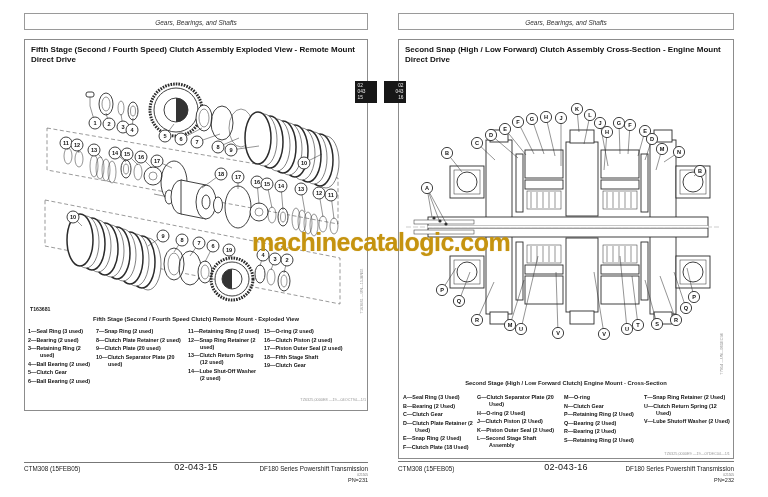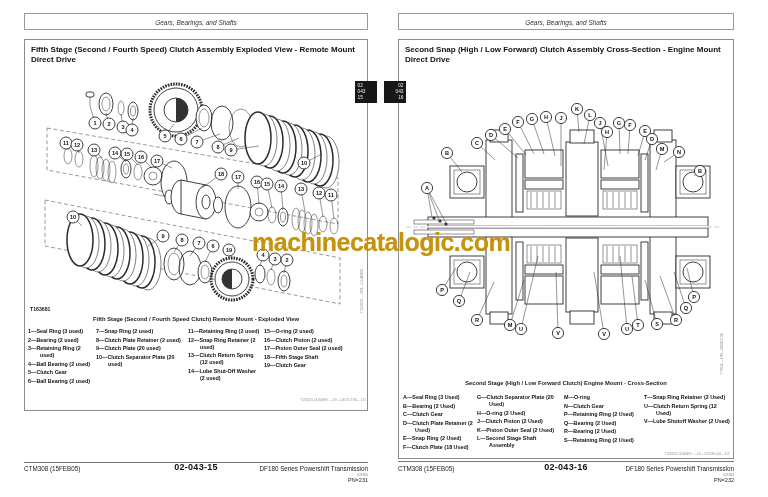--- a/index.html
+++ b/index.html
@@ -17,21 +17,21 @@
   .figid{position:absolute;font-weight:bold;font-size:5.2px}
   .pcol{position:absolute;font-size:5.4px;font-weight:bold;line-height:1.3;color:#111}
   .pitem{padding-left:12px;text-indent:-12px;margin-bottom:1.5px}
   .legend-code{position:absolute;font-size:3.8px;color:#999;text-align:right;white-space:nowrap}
   .side-code{position:absolute;font-size:3.8px;color:#999;transform:rotate(-90deg);white-space:nowrap;text-align:center}
   .tab{position:absolute;width:22px;height:22px;background:#171717;color:#e8e8e8;font-size:4.8px;
        line-height:6.4px;padding:1.5px 2.5px;box-sizing:border-box;z-index:5}
   .tab.ra{text-align:right}
   .frule{position:absolute;border-top:1px solid #777;height:0}
   .fdoc{position:absolute;font-size:6.3px;color:#222}
-  .fcode{position:absolute;font-weight:bold;font-size:9px;letter-spacing:.3px;text-align:center;color:#111}
+  .fcode{position:absolute;font-weight:normal;font-size:9px;letter-spacing:.3px;text-align:center;color:#111}
   .fprod{position:absolute;font-size:6.3px;text-align:right;color:#222}
   .fsub{position:absolute;font-size:3.2px;color:#777;text-align:right}
   .fpage{position:absolute;font-size:5.5px;text-align:right;color:#222}
   .watermark{position:absolute;left:252px;top:228px;font-size:25px;font-weight:bold;
              letter-spacing:-.5px;white-space:nowrap;z-index:9;
              text-shadow:0 0 1px rgba(197,147,15,.55)}
 
   
   svg{position:absolute}
   .ln{fill:#fff;stroke:#2b2b2b;stroke-width:.9}

